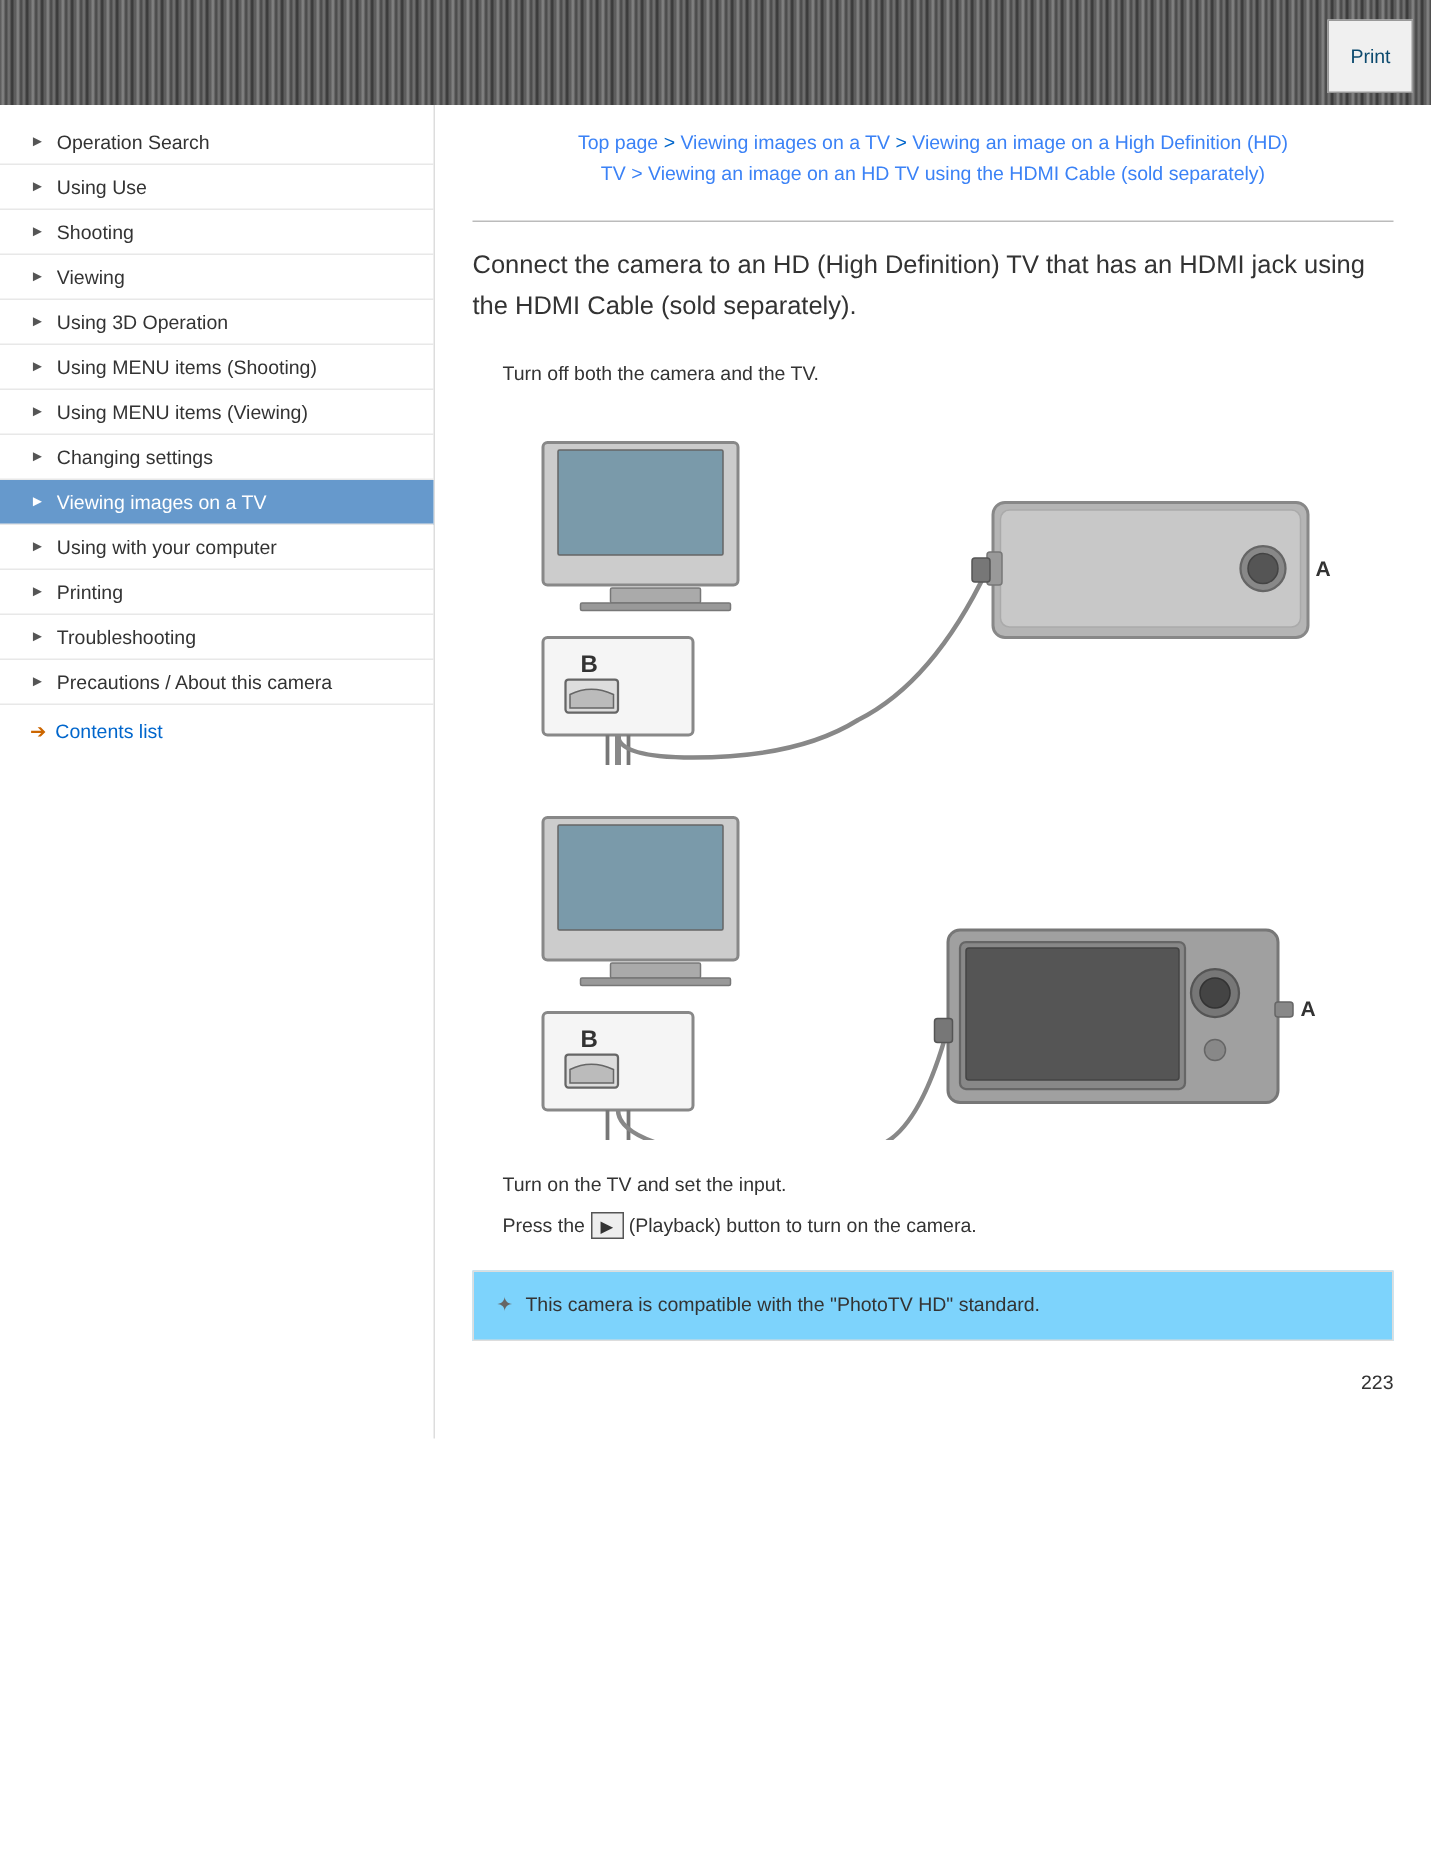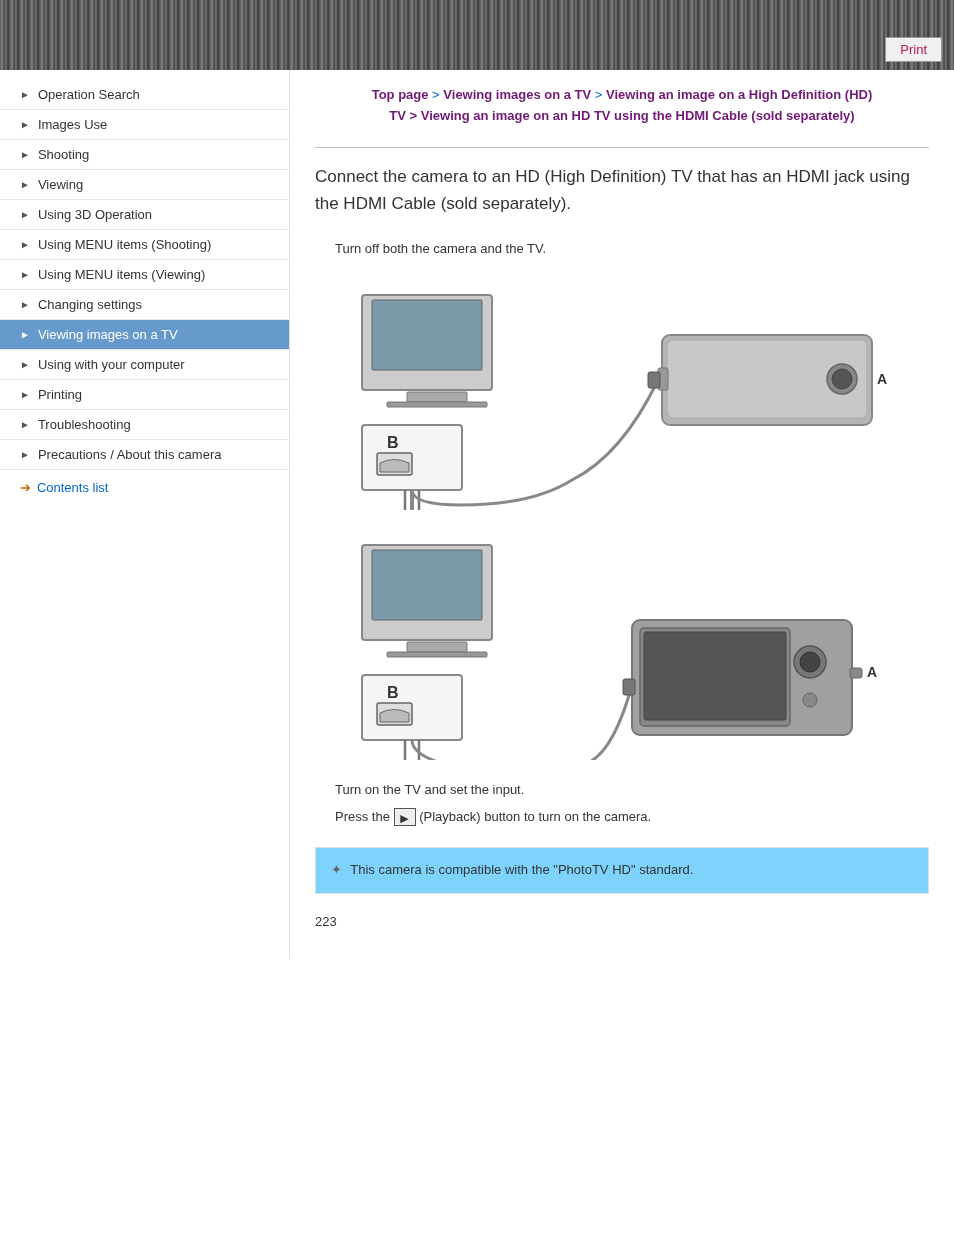--- a/index.html
+++ b/index.html
@@ -22,24 +22,24 @@
       );
       position: relative;
       display: flex;
       align-items: flex-end;
       justify-content: flex-end;
       padding: 8px 12px;
     }
     .print-button {
       background: #f0f0f0;
       border: 1px solid #999;
-      padding: 4px 14px;
+      padding: 16px 14px;
       font-size: 13px;
       cursor: pointer;
-      color: #be185d;
+      color: #0c4a6e;
     }
 
     
     .main-layout {
       display: flex;
       width: 100%;
     }
 
     
     .sidebar {
@@ -87,21 +87,21 @@
       padding: 15px 25px 30px 25px;
     }
 
     .breadcrumb {
       text-align: center;
       color: #0066cc;
       font-size: 13px;
       line-height: 1.6;
       margin-bottom: 20px;
     }
-    .breadcrumb a { color: #701a75; text-decoration: none; font-weight: bold; }
+    .breadcrumb a { color: #3b82f6; text-decoration: none; }
 
     .body-text {
       font-size: 17px;
       line-height: 1.6;
       margin-bottom: 22px;
     }
 
     .instruction-line {
       font-size: 13px;
       line-height: 1.6;
@@ -123,21 +123,21 @@
       margin-top: 20px;
       font-size: 13px;
       line-height: 1.6;
     }
     .tip-icon {
       color: #666;
       margin-right: 5px;
     }
 
     .page-number {
-      text-align: left;
+      text-align: right;
       margin-top: 20px;
       font-size: 13px;
       color: #333;
     }
 
     
     .svg-diagram {
       display: block;
       margin: 0 auto;
     }
@@ -151,21 +151,21 @@
 
 <div class="main-layout">
 
   <div class="sidebar">
     <div class="sidebar-item">
       <span class="arrow">►</span>
       <span>Operation Search</span>
     </div>
     <div class="sidebar-item">
       <span class="arrow">►</span>
-      <span>Images Use</span>
+      <span>Using Use</span>
     </div>
     <div class="sidebar-item">
       <span class="arrow">►</span>
       <span>Shooting</span>
     </div>
     <div class="sidebar-item">
       <span class="arrow">►</span>
       <span>Viewing</span>
     </div>
     <div class="sidebar-item">

